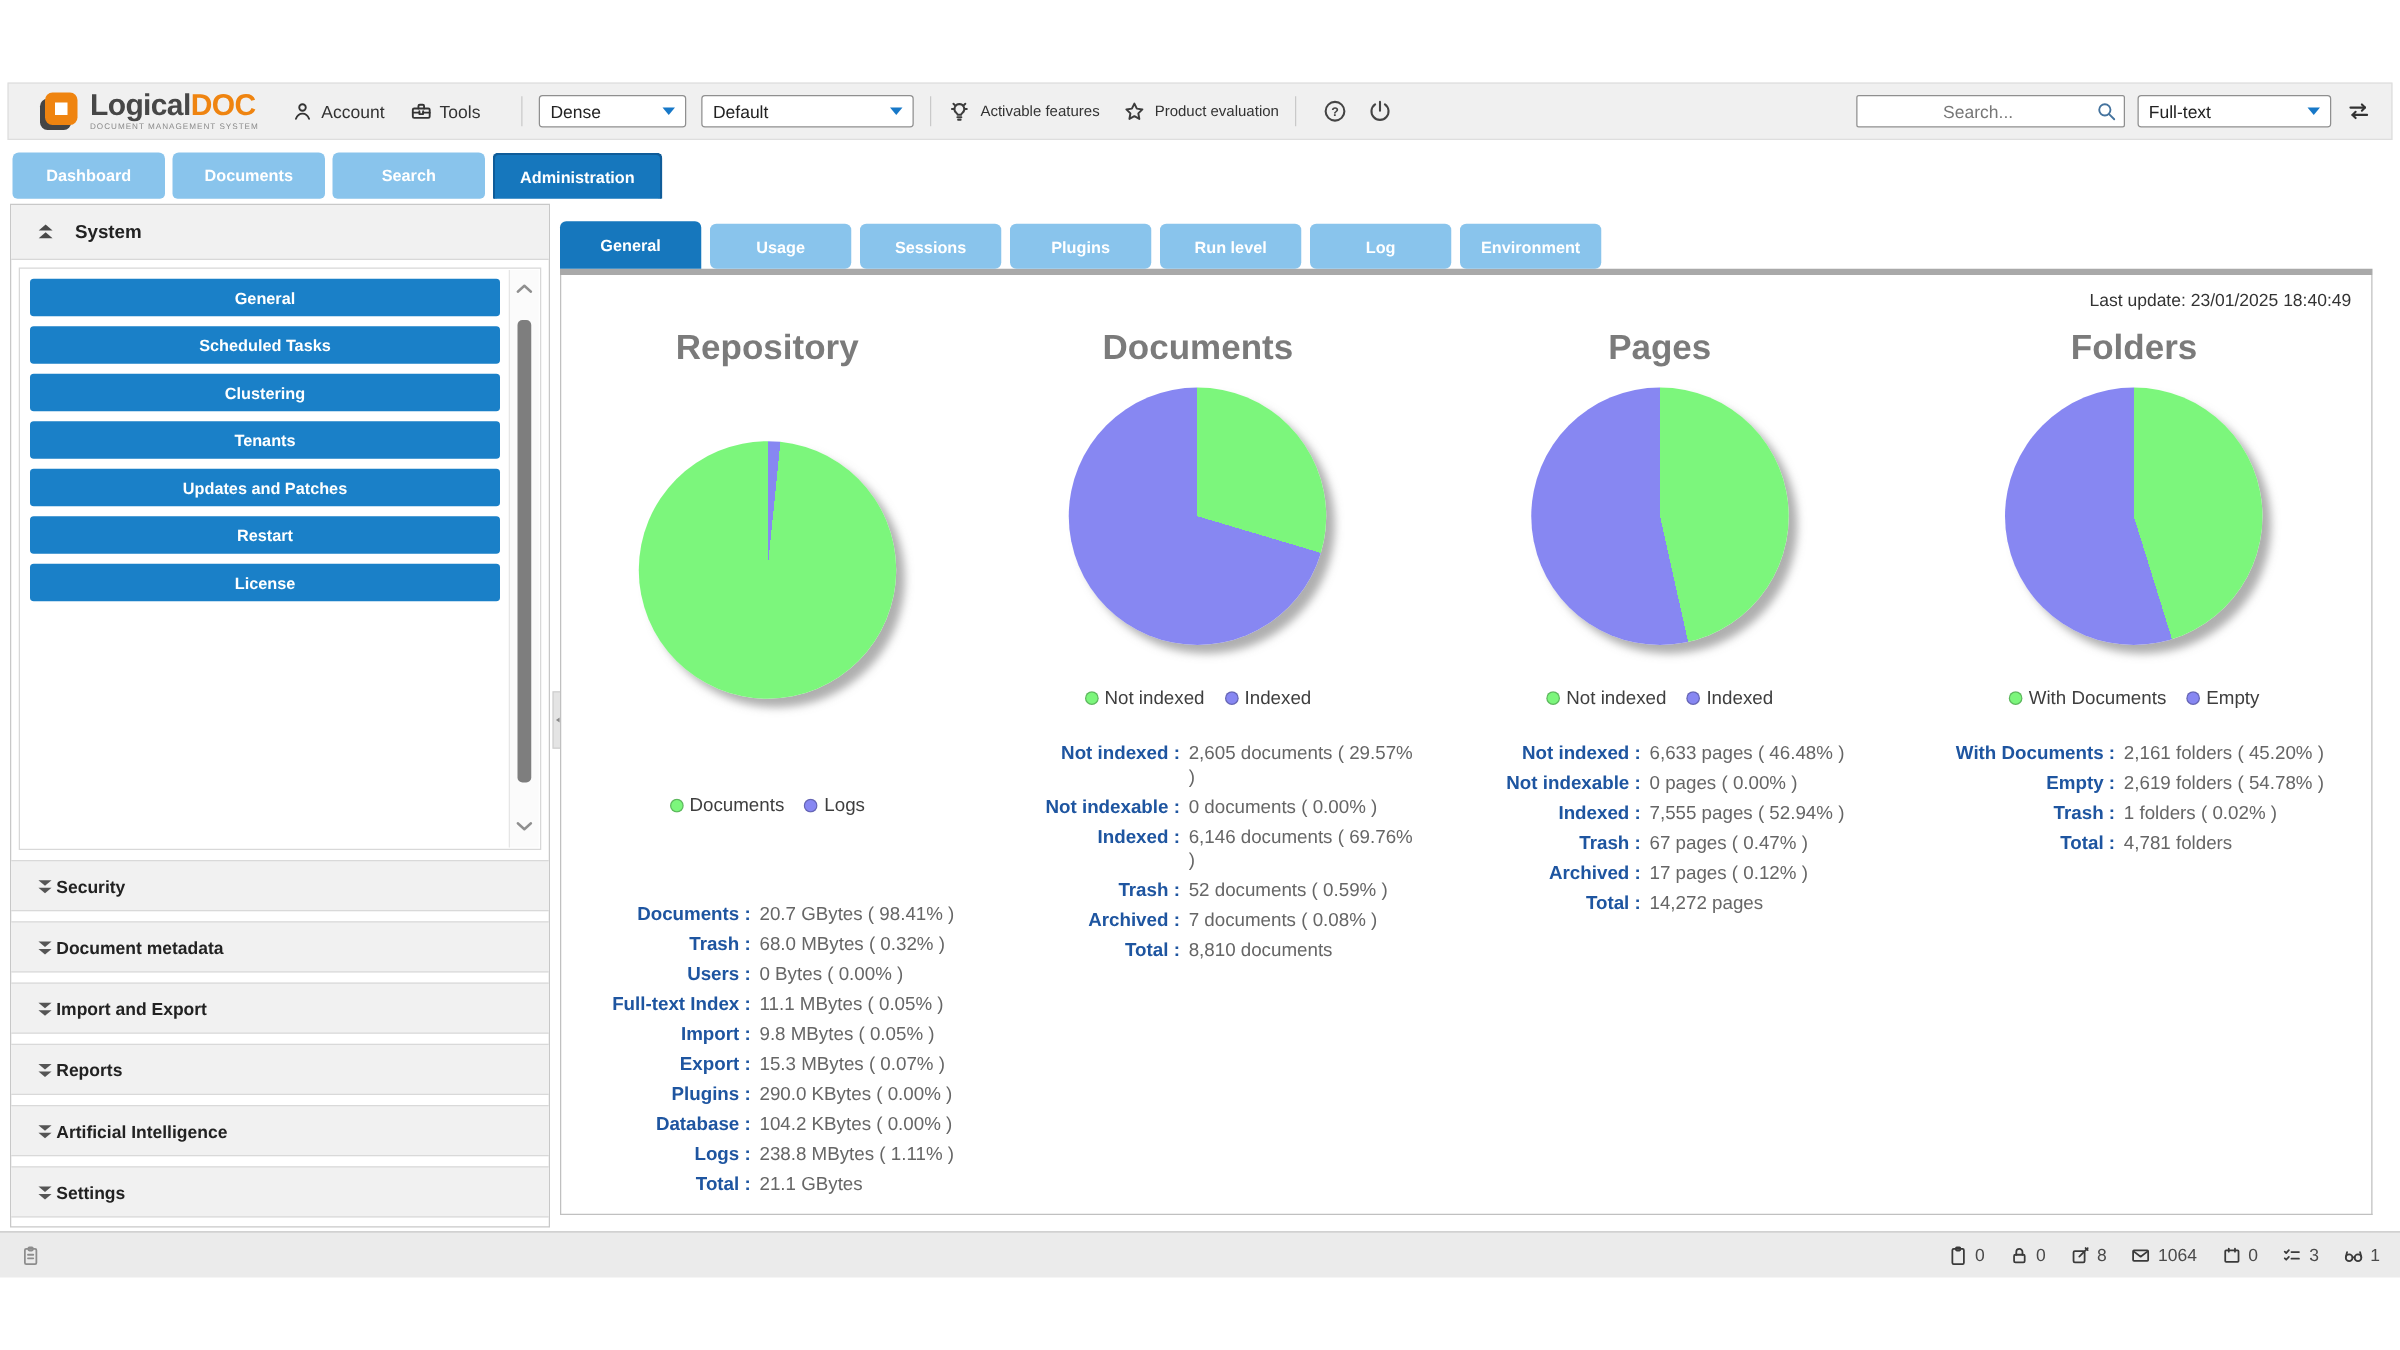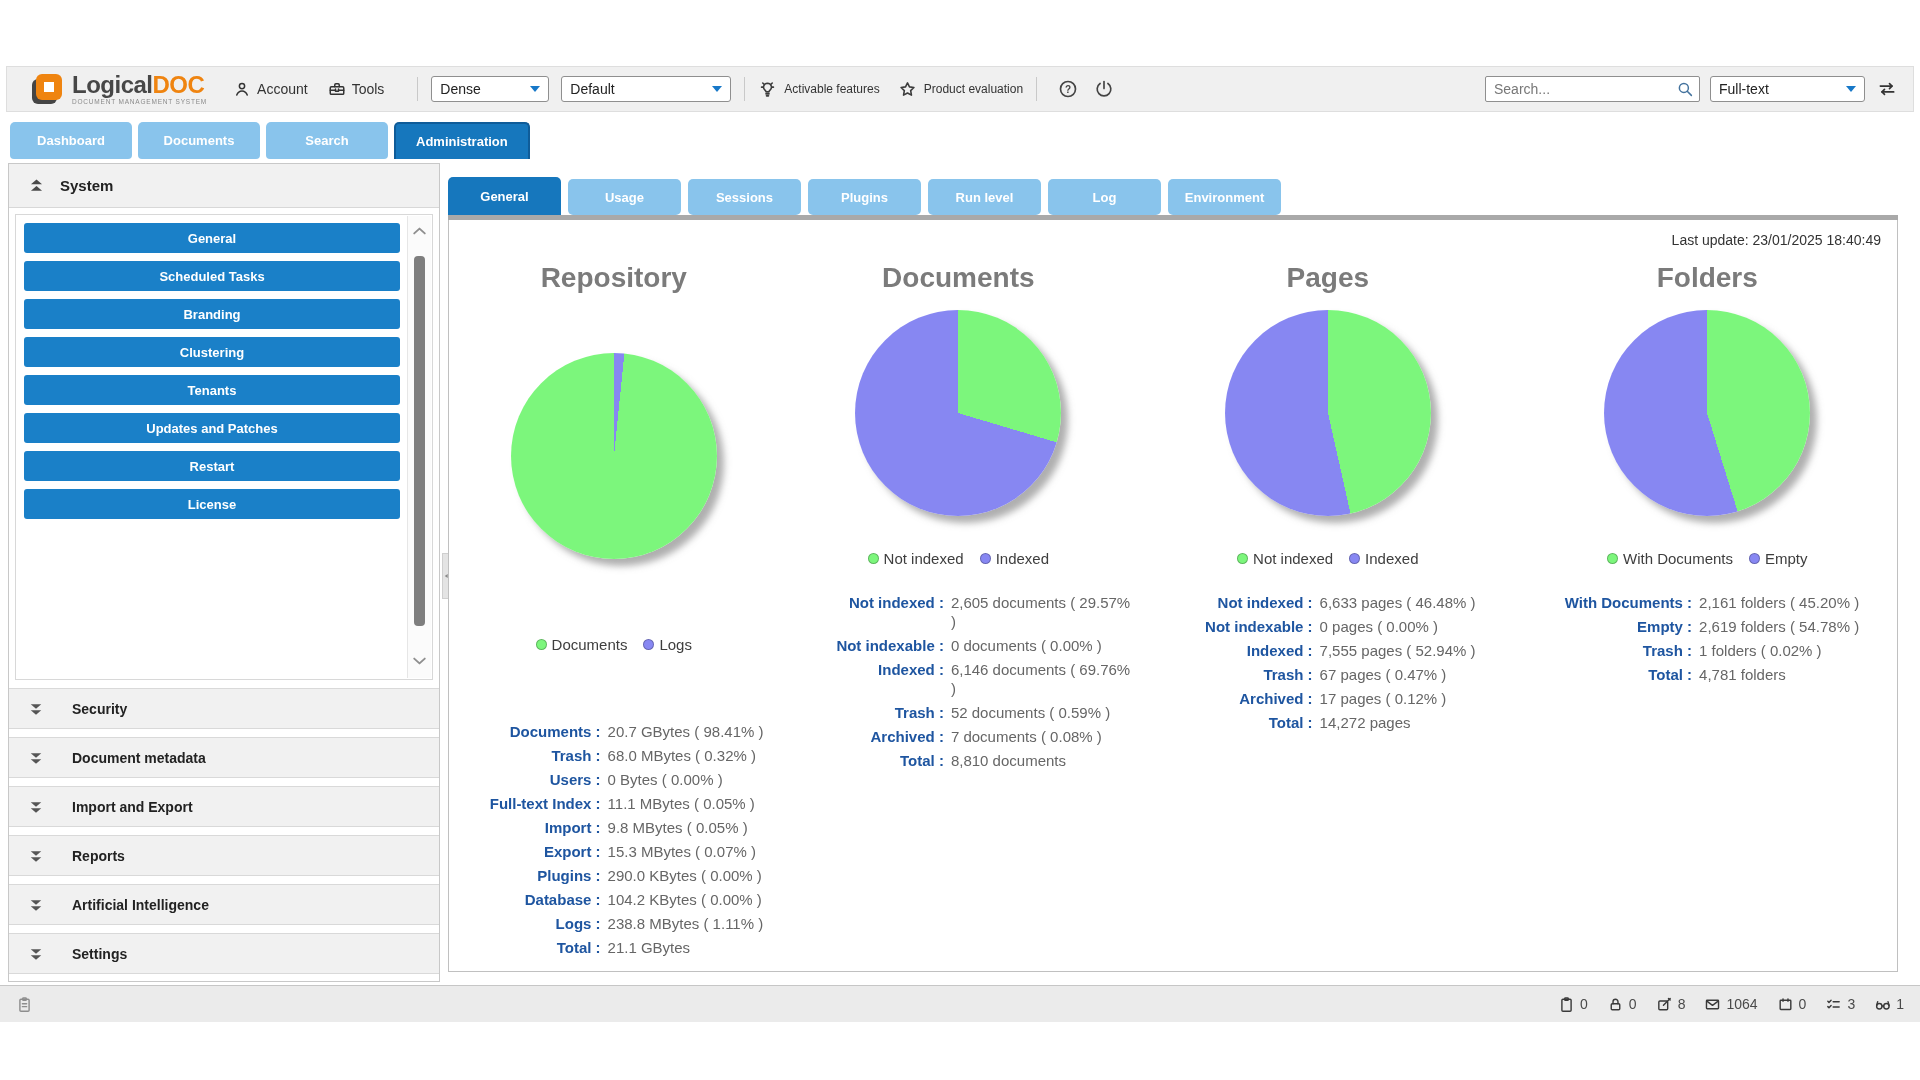--- a/index.html
+++ b/index.html
@@ -25,21 +25,21 @@
   .select .sel-arrow { width:0; height:0; border-left:5px solid transparent; border-right:5px solid transparent;
             border-top:6px solid #1778c8; margin-left:10px; }
   .sel-density { width:118px; margin-right:12px; }
   .sel-skin { width:170px; }
   .hlink { display:flex; align-items:center; gap:7px; color:#333; font-size:12px; }
   .hlink .icon { width:19px; height:19px; color:#3c3c3c; }
   .round-ic { width:20px; height:20px; color:#444; margin:0 8px; }
   .spacer { flex:1; }
   .searchwrap { position:relative; width:215px; height:26px; margin-right:10px; }
   .searchwrap input { width:100%; height:100%; border:1px solid #8f8f8f; border-radius:2px; padding:0 28px 0 8px;
-            font-size:14px; color:#222; font-family:"Liberation Sans",sans-serif; background:#fff; }
+            font-size:14px; color:#222; font-family:"Liberation Sans",sans-serif; background:#fff;text-align:center; }
   .searchwrap input::placeholder { color:#777; }
   .search-ic { position:absolute; right:6px; top:4px; width:18px; height:18px; color:#44739e; }
   .sel-mode { width:155px; }
   .swap-ic { width:20px; height:20px; color:#333; margin-left:12px; }
 
   
   .main-tabs { position:absolute; left:10px; top:122px; display:flex; gap:6px; }
   .tab { min-width:122px; height:37px; padding:0 20px; background:#89c4ec; color:#fff; font-size:13px; font-weight:bold;
          border-radius:5px 5px 4px 4px; display:flex; align-items:center; justify-content:center; cursor:pointer; }
   .tab.active { background:#1677bd; border:2px solid #0f5c99; border-bottom:none; border-radius:5px 5px 0 0; }
@@ -61,21 +61,21 @@
   .about .line { margin-top:6px; }
   .about .support { margin-top:14px; font-weight:bold; color:#222; }
   .about a { color:#3c3ccf; font-size:14px; display:inline-block; margin-top:10px; }
   .about .clipped { margin-top:12px; height:14px; overflow:hidden; color:#555; }
   .vscroll { position:absolute; top:1px; right:1px; bottom:1px; width:24px; background:#fbfbfb;
              border-left:1px solid #e6e6e6; }
   .vscroll .sb-up, .vscroll .sb-down { position:absolute; left:0; width:100%; height:26px; color:#8f8f8f; }
   .vscroll .sb-up { top:2px; } .vscroll .sb-down { bottom:4px; }
   .vscroll .thumb { position:absolute; left:6px; top:40px; width:11px; height:370px; background:#7e7e7e; border-radius:4px; }
   .acc { height:41px; margin-top:8px; background:#f1f1f1; border-top:1px solid #d9d9d9; border-bottom:1px solid #d9d9d9;
-         display:flex; align-items:center; gap:27px; padding-left:18px; cursor:pointer; }
+         display:flex; align-items:center; gap:0; padding-left:18px; cursor:pointer; }
   .acc:first-of-type { margin-top:11px; }
   .acc .icon { width:18px; height:18px; color:#555; }
   .acc .lbl { font-size:14px; font-weight:bold; color:#222; }
 
   .divider-handle { position:absolute; left:442px; top:553px; width:9px; height:46px; background:#e4e4e4;
          border:1px solid #cfcfcf; display:flex; align-items:center; justify-content:center; cursor:pointer; }
   .divider-handle .icon { width:10px; height:10px; color:#8a8a8a; }
 
   
   .main { position:absolute; left:448px; top:177px; width:1450px; }
@@ -233,21 +233,20 @@
         <svg viewBox="0 0 24 24" fill="currentColor">
           <path d="M12 4.5l7 6H5z"></path>
           <path d="M12 12.5l7 6H5z"></path>
         </svg>
       </span>
     <span class="ttl">System</span>
   </div>
   <div class="list-area">
     <button class="side-btn">General</button>
       <button class="side-btn">Scheduled Tasks</button>
-      <button class="side-btn">Branding</button>
       <button class="side-btn">Clustering</button>
       <button class="side-btn">Tenants</button>
       <button class="side-btn">Updates and Patches</button>
       <button class="side-btn">Restart</button>
       <button class="side-btn">License</button>
     <div class="vscroll">
       <span class="icon sb-up">
           <svg viewBox="0 0 24 24" fill="none" stroke="currentColor" stroke-width="2" stroke-linecap="round" stroke-linejoin="round">
             <path d="M6.5 14.5l5.5-5 5.5 5"></path>
           </svg>

